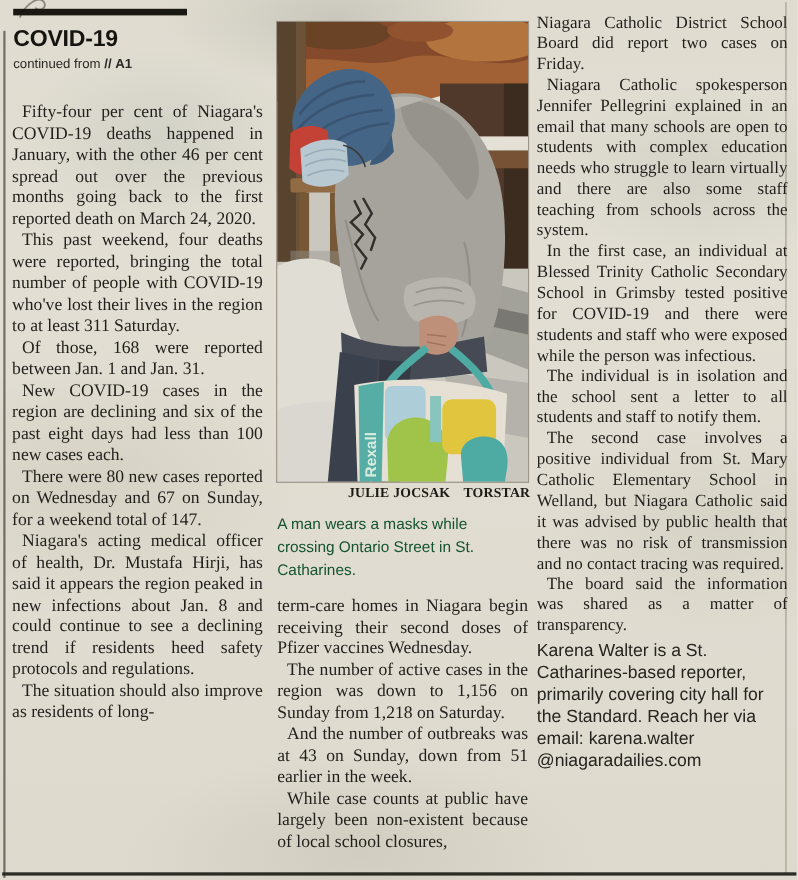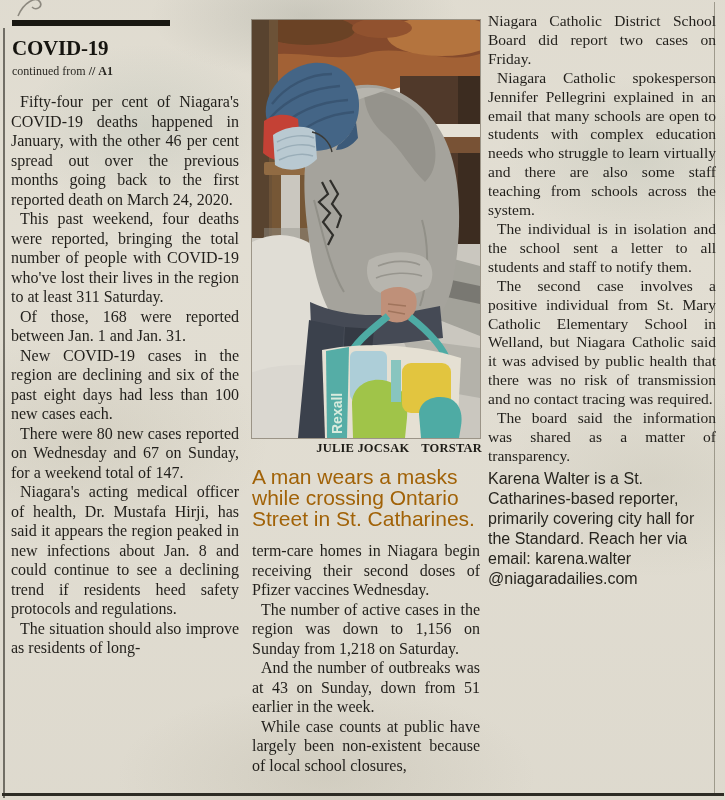--- a/index.html
+++ b/index.html
@@ -24,21 +24,21 @@
       radial-gradient(ellipse 200px 120px at 88% 20%, rgba(140,155,140,0.17), transparent 70%),
       radial-gradient(ellipse 230px 140px at 90% 60%, rgba(150,150,130,0.14), transparent 70%),
       radial-gradient(ellipse 300px 130px at 45% 97%, rgba(150,145,125,0.18), transparent 70%),
       linear-gradient(180deg, rgba(200,195,180,0.12), rgba(210,205,190,0.05) 30%, rgba(190,185,170,0.14));
   }
   .rule-left   { position:absolute; left:3px;  top:28px; width:2px;  height:770px; background:#4c4a42; opacity:.75; }
   .rule-right  { position:absolute; left:714px; top:2px;  width:1px;  height:792px; background:#8d897b; opacity:.8; }
   .rule-bottom { position:absolute; left:2px;  top:793px; width:722px; height:3px;  background:#2d2b24; }
   .scan-mark   { position:absolute; left:10px; top:-4px; width:50px; height:22px; opacity:.55; }
 
-  .kicker { position:absolute; left:12px; top:20px; width:228px; font-family:Liberation Serif, serif; }
+  .kicker { position:absolute; left:12px; top:8px; width:228px; font-family:Liberation Sans, sans-serif; }
   .kicker-bar { width:158px; height:6px; background:#191812; margin-bottom:10px; }
   .kicker-title { margin:0; font-size:21px; font-weight:bold; letter-spacing:-0.2px; color:#15140f; }
   .kicker-continued { margin-top:3px; font-size:12px; color:#2a2823; }
   .kicker-continued .slashes, .kicker-continued .page-ref { font-weight:bold; }
 
   .col { position:absolute; width:228px; font-size:16px; line-height:19.5px; text-align:justify; overflow:hidden; }
   .col p { margin:0; text-indent:9px; }
   .col-left   { left:11px;  top:92px;  height:686px; }
   .col-middle { left:252px; top:541px; height:238px; }
   .col-middle p:first-child { text-indent:0; }
@@ -46,21 +46,21 @@
   .col-right .pars p:first-child { text-indent:0; }
 
   .photo { position:absolute; left:252px; top:20px; width:228px; height:418px; margin:0; outline:1px solid rgba(70,60,45,0.45); background:#c9c7c0; }
   .photo svg { display:block; width:100%; height:100%; }
 
   .credit { position:absolute; left:254px; top:441px; width:228px; text-align:right;
     font-family:Liberation Serif, serif; font-weight:bold; font-size:12.5px; color:#1d1b16; letter-spacing:.2px; }
   .credit .agency { margin-left:12px; }
 
   .caption { position:absolute; left:252px; top:466px; width:224px;
-    font-family:"Liberation Sans", sans-serif; font-size:21px; line-height:21px; color:#a16207; text-align:left; }
+    font-family:"Liberation Sans", sans-serif; font-size:14px; line-height:21px; color:#14532d; text-align:left; }
 
   .tagline { margin-top:3px; font-family:"Liberation Sans", sans-serif;
     font-size:16px; line-height:20px; text-align:left; color:#26241e; }
 </style>
 </head>
 <body>
 
 <div class="page">
 
   <svg class="scan-mark" viewBox="0 0 50 22">
@@ -208,20 +208,21 @@
       <p>term-care homes in Niagara begin receiving their second doses of Pfizer vaccines Wednesday.</p>
       <p>The number of active cases in the region was down to 1,156 on Sunday from 1,218 on Saturday.</p>
       <p>And the number of outbreaks was at 43 on Sunday, down from 51 earlier in the week.</p>
       <p>While case counts at public have largely been non-existent because of local school closures,</p>
     </section>
 
   <section class="col col-right">
     <div class="pars">
         <p>Niagara Catholic District School Board did report two cases on Friday.</p>
         <p>Niagara Catholic spokesperson Jennifer Pellegrini explained in an email that many schools are open to students with complex education needs who struggle to learn virtually and there are also some staff teaching from schools across the system.</p>
+        <p>In the first case, an individual at Blessed Trinity Catholic Secondary School in Grimsby tested positive for COVID-19 and there were students and staff who were exposed while the person was infectious.</p>
         <p>The individual is in isolation and the school sent a letter to all students and staff to notify them.</p>
         <p>The second case involves a positive individual from St. Mary Catholic Elementary School in Welland, but Niagara Catholic said it was advised by public health that there was no risk of transmission and no contact tracing was required.</p>
         <p>The board said the information was shared as a matter of transparency.</p>
       </div>
     <div class="tagline">Karena Walter is a St. Catharines-based reporter, primarily covering city hall for the Standard. Reach her via email: karena.walter @niagaradailies.com</div>
   </section>
 
 </div>
 
 </body></html>

